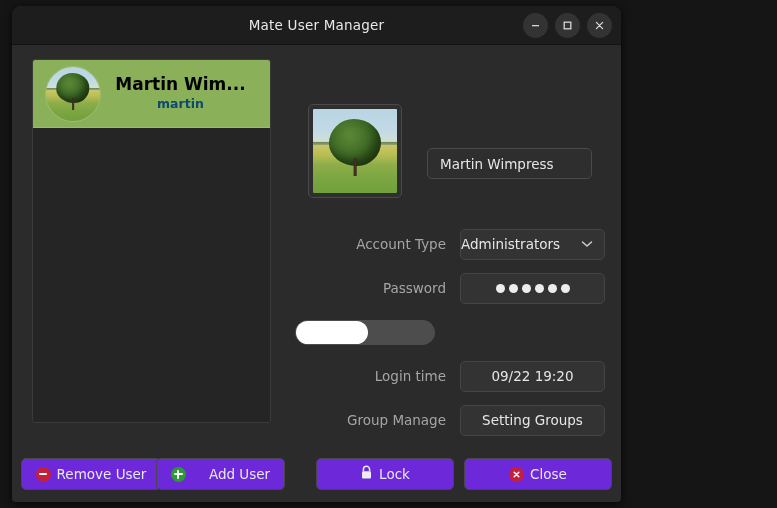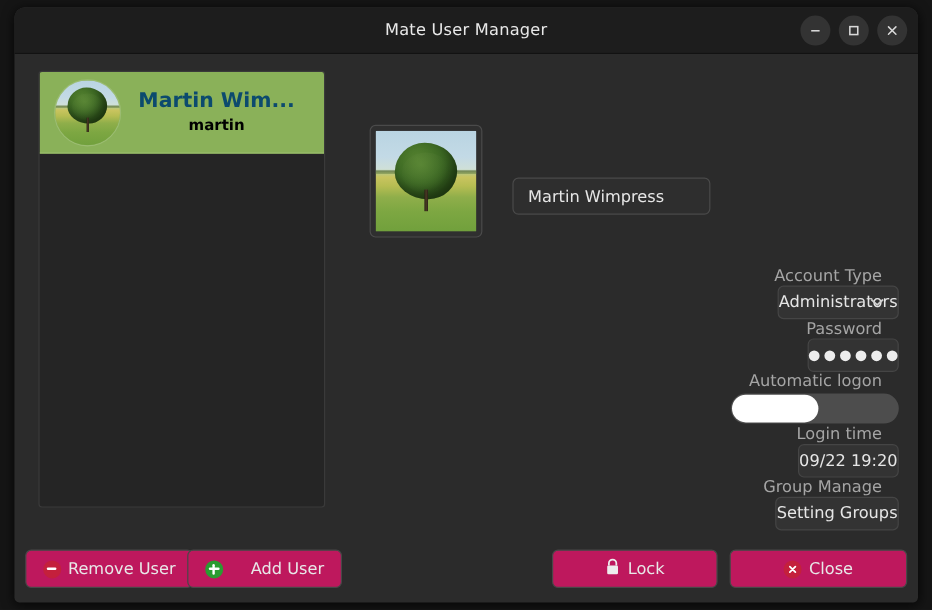--- a/index.html
+++ b/index.html
@@ -9,21 +9,21 @@
     height: 508px;
     background: #151515;
     font-family: "DejaVu Sans", "Liberation Sans", sans-serif;
     overflow: hidden;
   }
 
   #window {
     position: absolute;
     left: 12px;
     top: 6px;
-    width: 753px;
+    width: 609px;
     height: 496px;
     background: #2b2b2b;
     border-radius: 9px 9px 4px 4px;
     box-shadow: 0 2px 10px rgba(0,0,0,0.75);
     overflow: hidden;
     display: flex;
     flex-direction: column;
   }
 
   
@@ -104,27 +104,27 @@
   }
   .user-row-text {
     flex: 1;
     display: flex;
     flex-direction: column;
     align-items: center;
     justify-content: center;
     padding-right: 4px;
   }
   .user-fullname {
-    color: #0c4a6e;
+    color: #000000;
     font-size: 17px;
     font-weight: bold;
     line-height: 1.25;
   }
   .user-username {
-    color: #000000;
+    color: #0c4a6e;
     font-size: 12.5px;
     font-weight: bold;
     line-height: 1.4;
   }
 
   
   .tree-photo {
     width: 100%;
     height: 100%;
     position: relative;
@@ -223,23 +223,22 @@
   }
 
   #form-rows {
     position: absolute;
     left: 0;
     top: 162px;
     right: 16px;
   }
   .form-row {
     display: flex;
-    align-items: flex-end;
+    align-items: center;
     height: 44px;
-    flex-direction: column;
   }
   .form-label {
     width: 165px;
     min-width: 165px;
     text-align: right;
     padding-right: 14px;
     color: #a5a5a5;
     font-size: 13.5px;
     box-sizing: border-box;
   }
@@ -309,21 +308,21 @@
     position: absolute;
     left: 0;
     right: 0;
     bottom: 0;
     height: 56px;
     display: flex;
     align-items: center;
   }
   .btn {
     height: 32px;
-    background: #be185d;
+    background: #6d28d9;
     border: 1px solid #484848;
     border-radius: 5px;
     color: #e8e8e8;
     font-size: 13.5px;
     display: flex;
     align-items: center;
     justify-content: center;
     gap: 6px;
     cursor: pointer;
     box-sizing: border-box;
@@ -453,21 +452,20 @@
                 <span class="pw-dot"></span>
                 <span class="pw-dot"></span>
                 <span class="pw-dot"></span>
                 <span class="pw-dot"></span>
                 <span class="pw-dot"></span>
               </span>
           </div>
         </div>
 
         <div class="form-row">
-          <div class="form-label">Automatic logon</div>
           <div class="toggle-wrap">
             <div class="toggle">
               <div class="knob"></div>
             </div>
           </div>
         </div>
 
         <div class="form-row">
           <div class="form-label">Login time</div>
           <div class="form-control">09/22 19:20</div>

